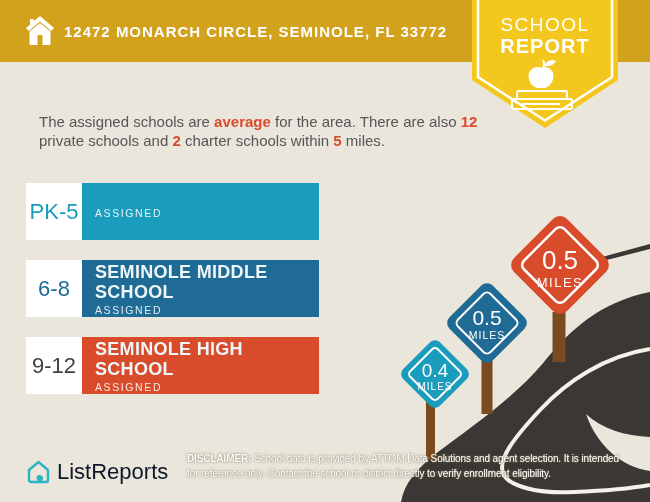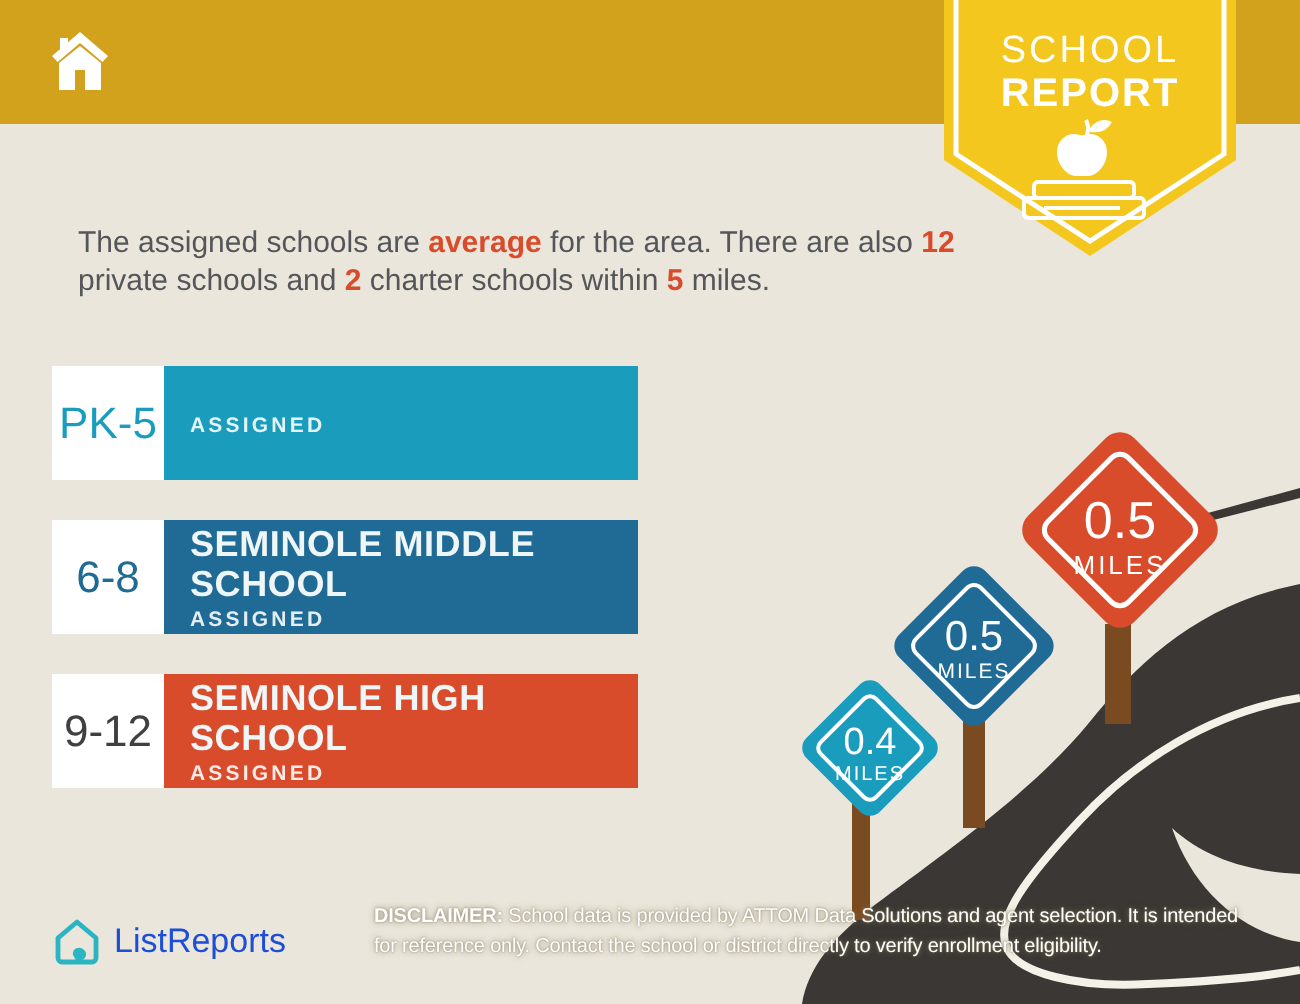--- a/index.html
+++ b/index.html
@@ -18,43 +18,44 @@
   .intro{position:absolute;left:39px;top:112px;width:460px;color:#55565a;
          font-size:15px;line-height:19px;}
   .hl{color:#d84b2b;font-weight:700;}
   
   .card{position:absolute;left:26px;width:293px;height:57px;display:flex;}
   .grade{width:56px;background:#fff;display:flex;align-items:center;justify-content:center;
          font-size:22px;font-weight:500;letter-spacing:0;}
   .bar{flex:1;display:flex;flex-direction:column;justify-content:center;padding-left:13px;}
   .sname{width:195px;color:#eef6f7;font-size:18px;font-weight:600;line-height:20px;
          letter-spacing:.3px;}
-  .status{color:rgba(255,255,255,.88);font-size:10.5px;font-weight:700;letter-spacing:1.6px;
+  .status{color:rgba(255,255,255,.88);font-size:10.5px;font-weight:400;letter-spacing:1.6px;
           margin-top:2px;}
   
   .scene-svg{position:absolute;left:0;top:0;}
   
   .brand{position:absolute;left:27px;top:459px;display:flex;align-items:center;}
-  .brand-text{color:#1d4ed8;font-size:17px;font-weight:500;margin-left:7px;}
+  .brand-text{color:#0f172a;font-size:22px;font-weight:500;margin-left:7px;}
   .disclaimer{position:absolute;left:187px;top:451px;width:462px;color:#fff;font-size:10px;
               line-height:15px;letter-spacing:-0.1px;
               text-shadow:0 0 3px rgba(140,128,100,.85),0 0 1px rgba(140,128,100,.9);}
   .disclaimer b{font-weight:700;}
 </style>
 </head>
 <body>
 
 <div class="stage">
 
   <div class="topbar"></div>
   <svg class="house-svg" width="30" height="32" viewBox="0 0 30 32">
     <path fill="#fff" d="M5 4 h4 v4 l-4 4 z"></path>
     <path fill="#fff" d="M15 1 L29 13 L26.2 16 L15 6.5 L3.8 16 L1 13 Z"></path>
     <path fill="#fff" d="M4.5 16.5 L15 8 L25.5 16.5 V30 H17.5 V20 H12.5 V30 H4.5 Z"></path>
   </svg>
+  <div class="addr">12472 MONARCH CIRCLE, SEMINOLE, FL 33772</div>
 
   <svg class="badge-svg" width="180" height="142" viewBox="455 0 180 142">
     <polygon points="472,0 618,0 618,80 545,128 472,80" fill="#f3c71d"></polygon>
     <polyline points="478,0 478,77 545,120.5 612,77 612,0" fill="none" stroke="#fff" stroke-width="2.5"></polyline>
     <text x="545" y="31" text-anchor="middle" fill="#fff" font-size="19" font-weight="400" letter-spacing="1.5">SCHOOL</text>
     <text x="545" y="53" text-anchor="middle" fill="#fff" font-size="20" font-weight="800" letter-spacing="1">REPORT</text>
 
     <g>
       <path d="M543 60 q2 4 0 9" stroke="#fff" stroke-width="2" fill="none"></path>
       <path d="M545 64 q5 -6 11 -3 q-3 6 -11 5 z" fill="#fff"></path>

